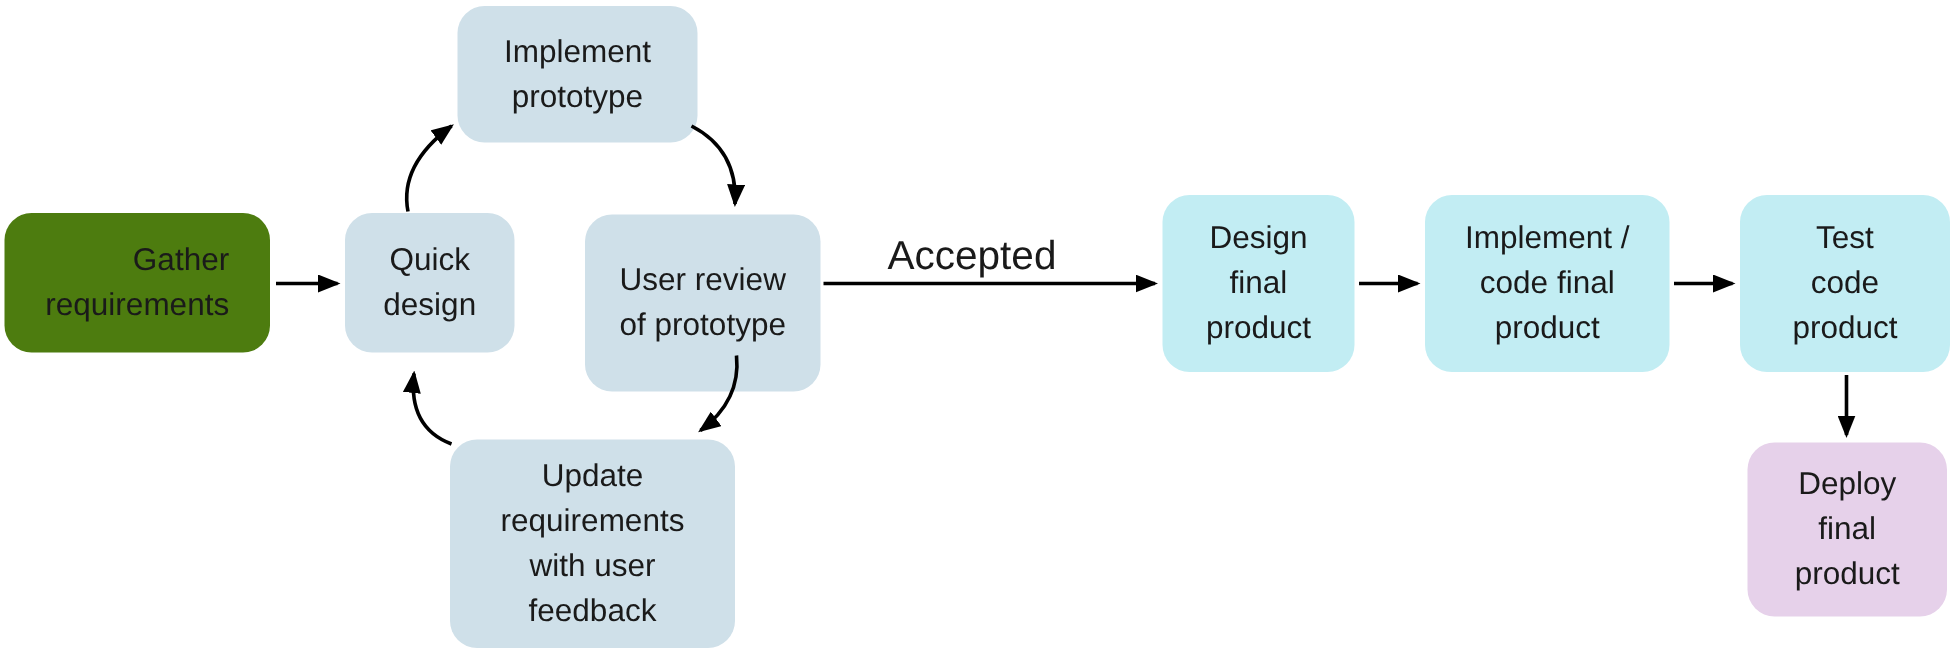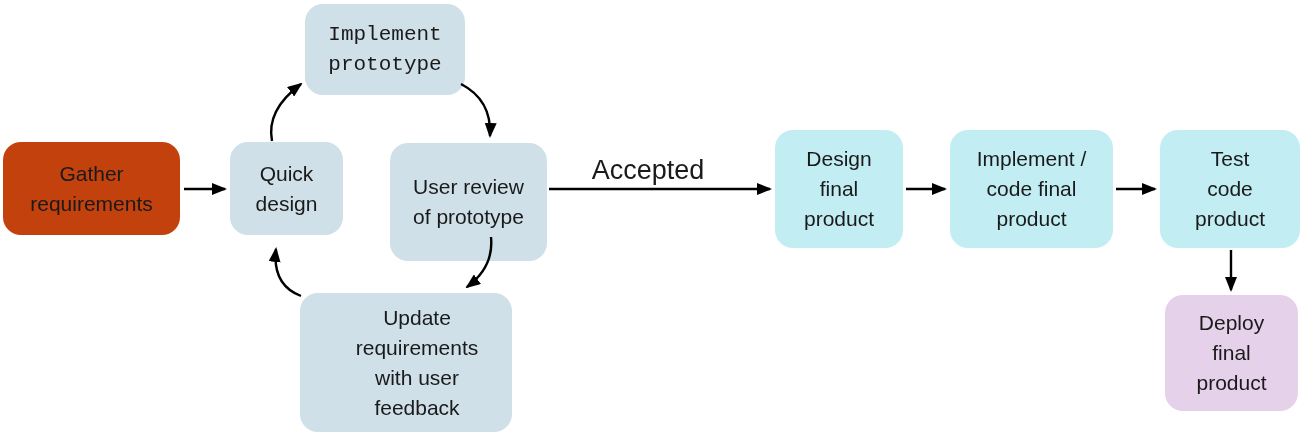--- a/index.html
+++ b/index.html
@@ -36,23 +36,23 @@
     z-index: 3;
     color: #1a1a1a;
     font-size: 27px;
     line-height: 26px;
     text-align: center;
     white-space: nowrap;
   }
   
   #n-gather      { left: 3px;    top: 142px; width: 177px; height: 93px;  }
   #n-quick       { left: 230px;  top: 142px; width: 113px; height: 93px;  }
-  #n-implproto   { left: 305px;  top: 4px;   width: 160px; height: 91px; font-family: Liberation Mono, monospace;  }
+  #n-implproto   { left: 305px;  top: 4px;   width: 160px; height: 91px;  }
   #n-userreview  { left: 390px;  top: 143px; width: 157px; height: 118px;  }
-  #n-update      { left: 300px;  top: 293px; width: 190px; height: 139px; padding-left: 22px; }
+  #n-update      { left: 300px;  top: 293px; width: 190px; height: 139px; }
   #n-designfinal { left: 775px;  top: 130px; width: 128px; height: 118px; }
   #n-implcode    { left: 950px;  top: 130px; width: 163px; height: 118px; }
   #n-testfinal   { left: 1160px; top: 130px; width: 140px; height: 118px; }
   #n-deploy      { left: 1165px; top: 295px; width: 133px; height: 116px; }
   
   #lbl-accepted  { left: 560px; top: 157px; width: 176px; }
   #lbl-changes   { left: 486px; top: 250px; width: 236px; }
 </style>
 </head>
 <body>
@@ -71,21 +71,21 @@
       <path d="M 461 84 Q 492 100 490 136" marker-end="url(#ah)"></path>
       <path d="M 491 237 Q 494 267 467 287" marker-end="url(#ah)"></path>
       <path d="M 301 296 Q 272 285 276 249" marker-end="url(#ah)"></path>
       <path d="M 549 189 L 770 189" marker-end="url(#ah)"></path>
       <path d="M 906 189 L 945 189" marker-end="url(#ah)"></path>
       <path d="M 1116 189 L 1155 189" marker-end="url(#ah)"></path>
       <path d="M 1231 250 L 1231 290" marker-end="url(#ah)"></path>
     </g>
   </svg>
 
-  <div class="node" id="n-gather" style="background-color: #c2410c;">
+  <div class="node" id="n-gather" style="background-color: #4d7c0f; text-align: right;">
     <span>Gather
 requirements</span>
   </div>
 
   <div class="node" id="n-quick" style="background-color: rgb(207, 224, 233);">
     <span>Quick
 design</span>
   </div>
 
   <div class="node" id="n-implproto" style="background-color: rgb(207, 224, 233);">

